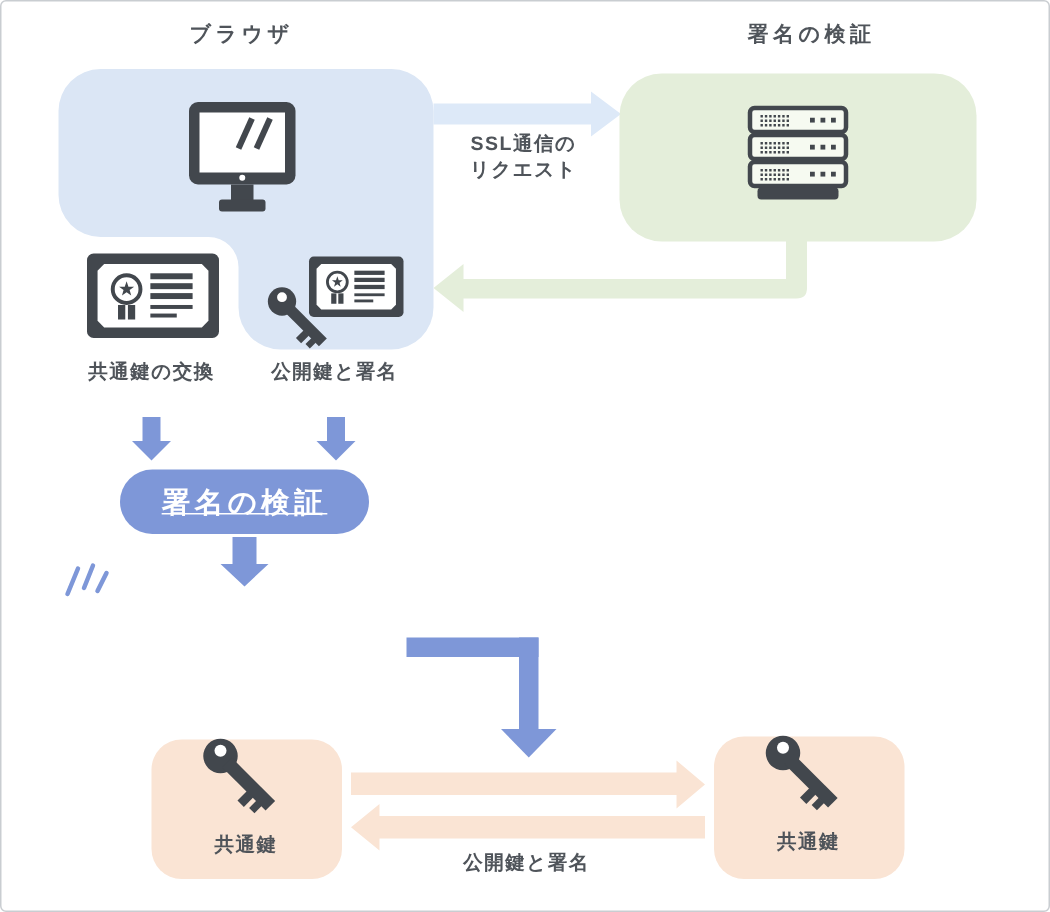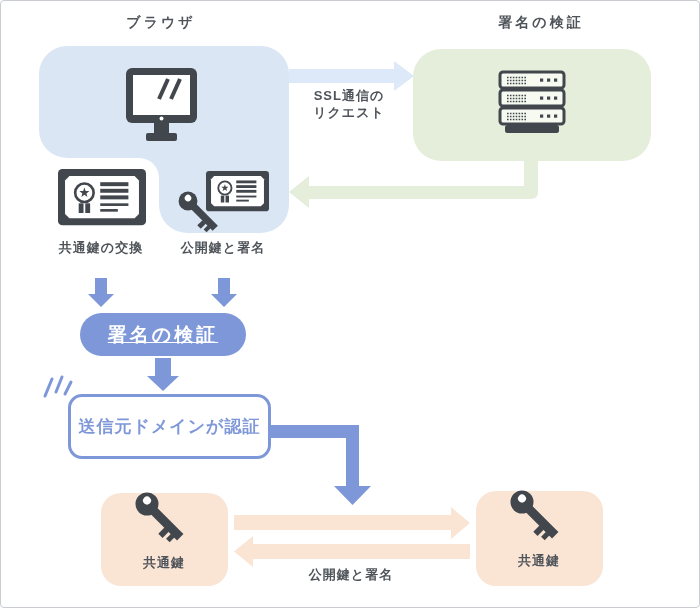--- a/index.html
+++ b/index.html
@@ -172,20 +172,19 @@
 
   <div class="txt" style="left:348px;top:86px;">SSL通信の
 リクエスト</div>
 
 
   <div class="txt" style="left:100px;top:238px;">共通鍵の交換</div>
   <div class="txt" style="left:222px;top:238px;">公開鍵と署名</div>
 
   <div class="pill">署名の検証</div>
 
-  <div class="domain-box">送信元ドメインが認証</div>
 
   <div class="txt" style="left:163px;top:553px;">共通鍵</div>
   <div class="txt" style="left:538px;top:551px;">共通鍵</div>
 
   <div class="txt" style="left:350px;top:565px;">公開鍵と署名</div>
 
 </div>
 
 </body></html>

